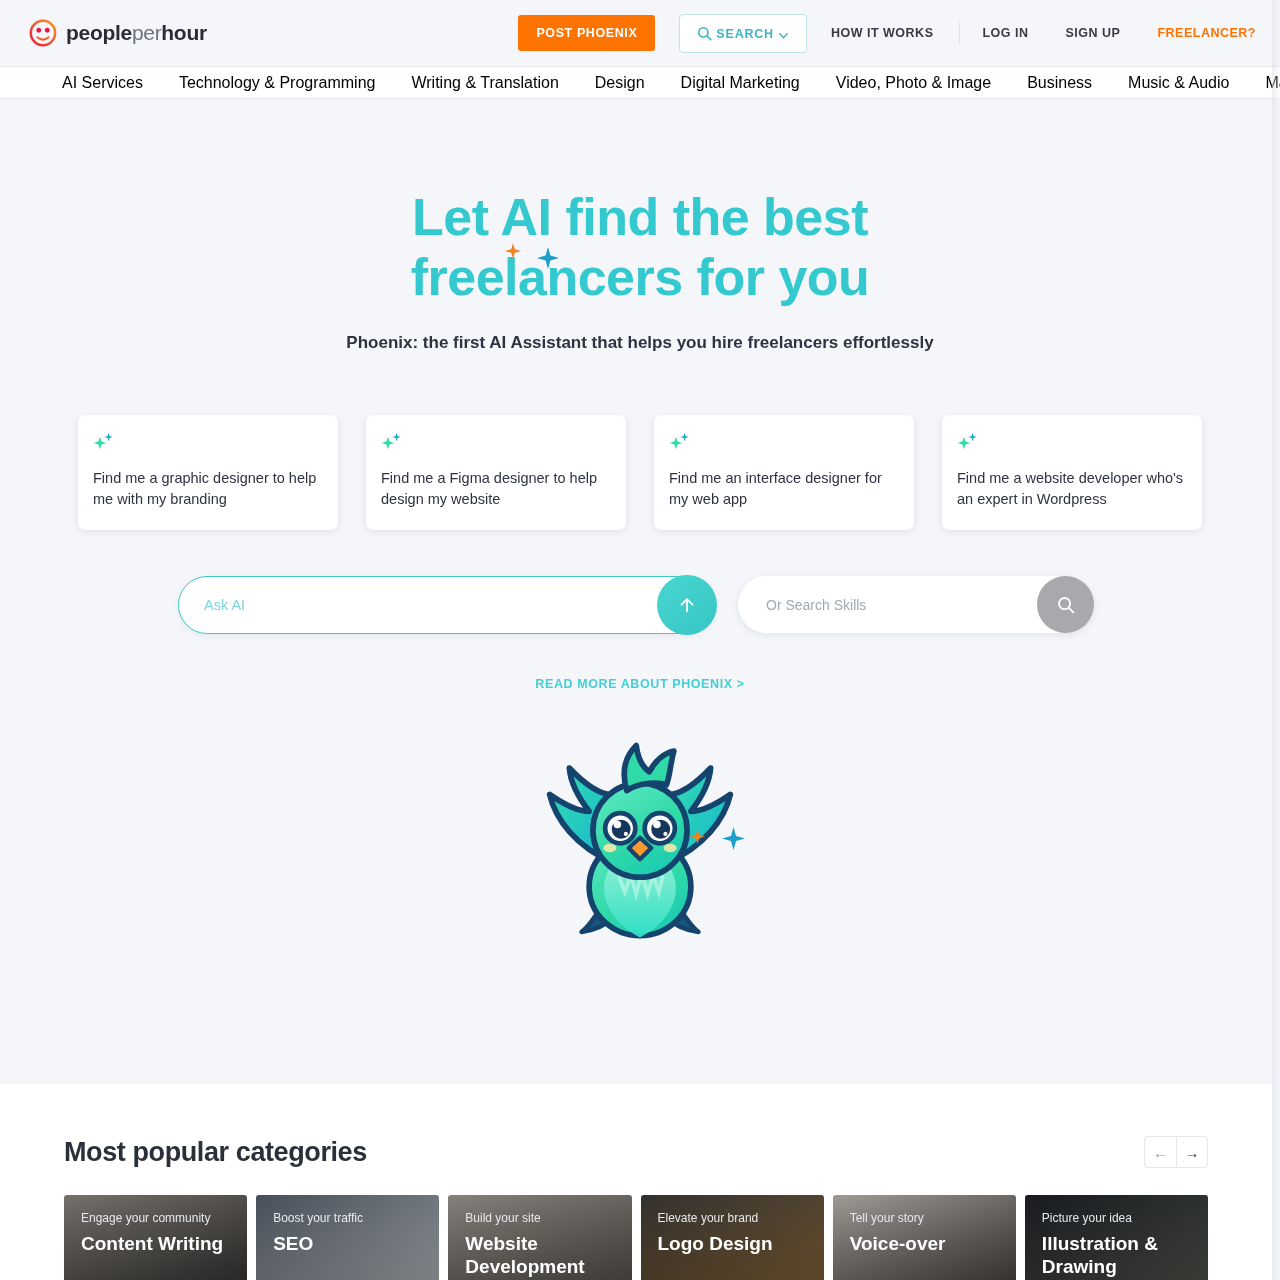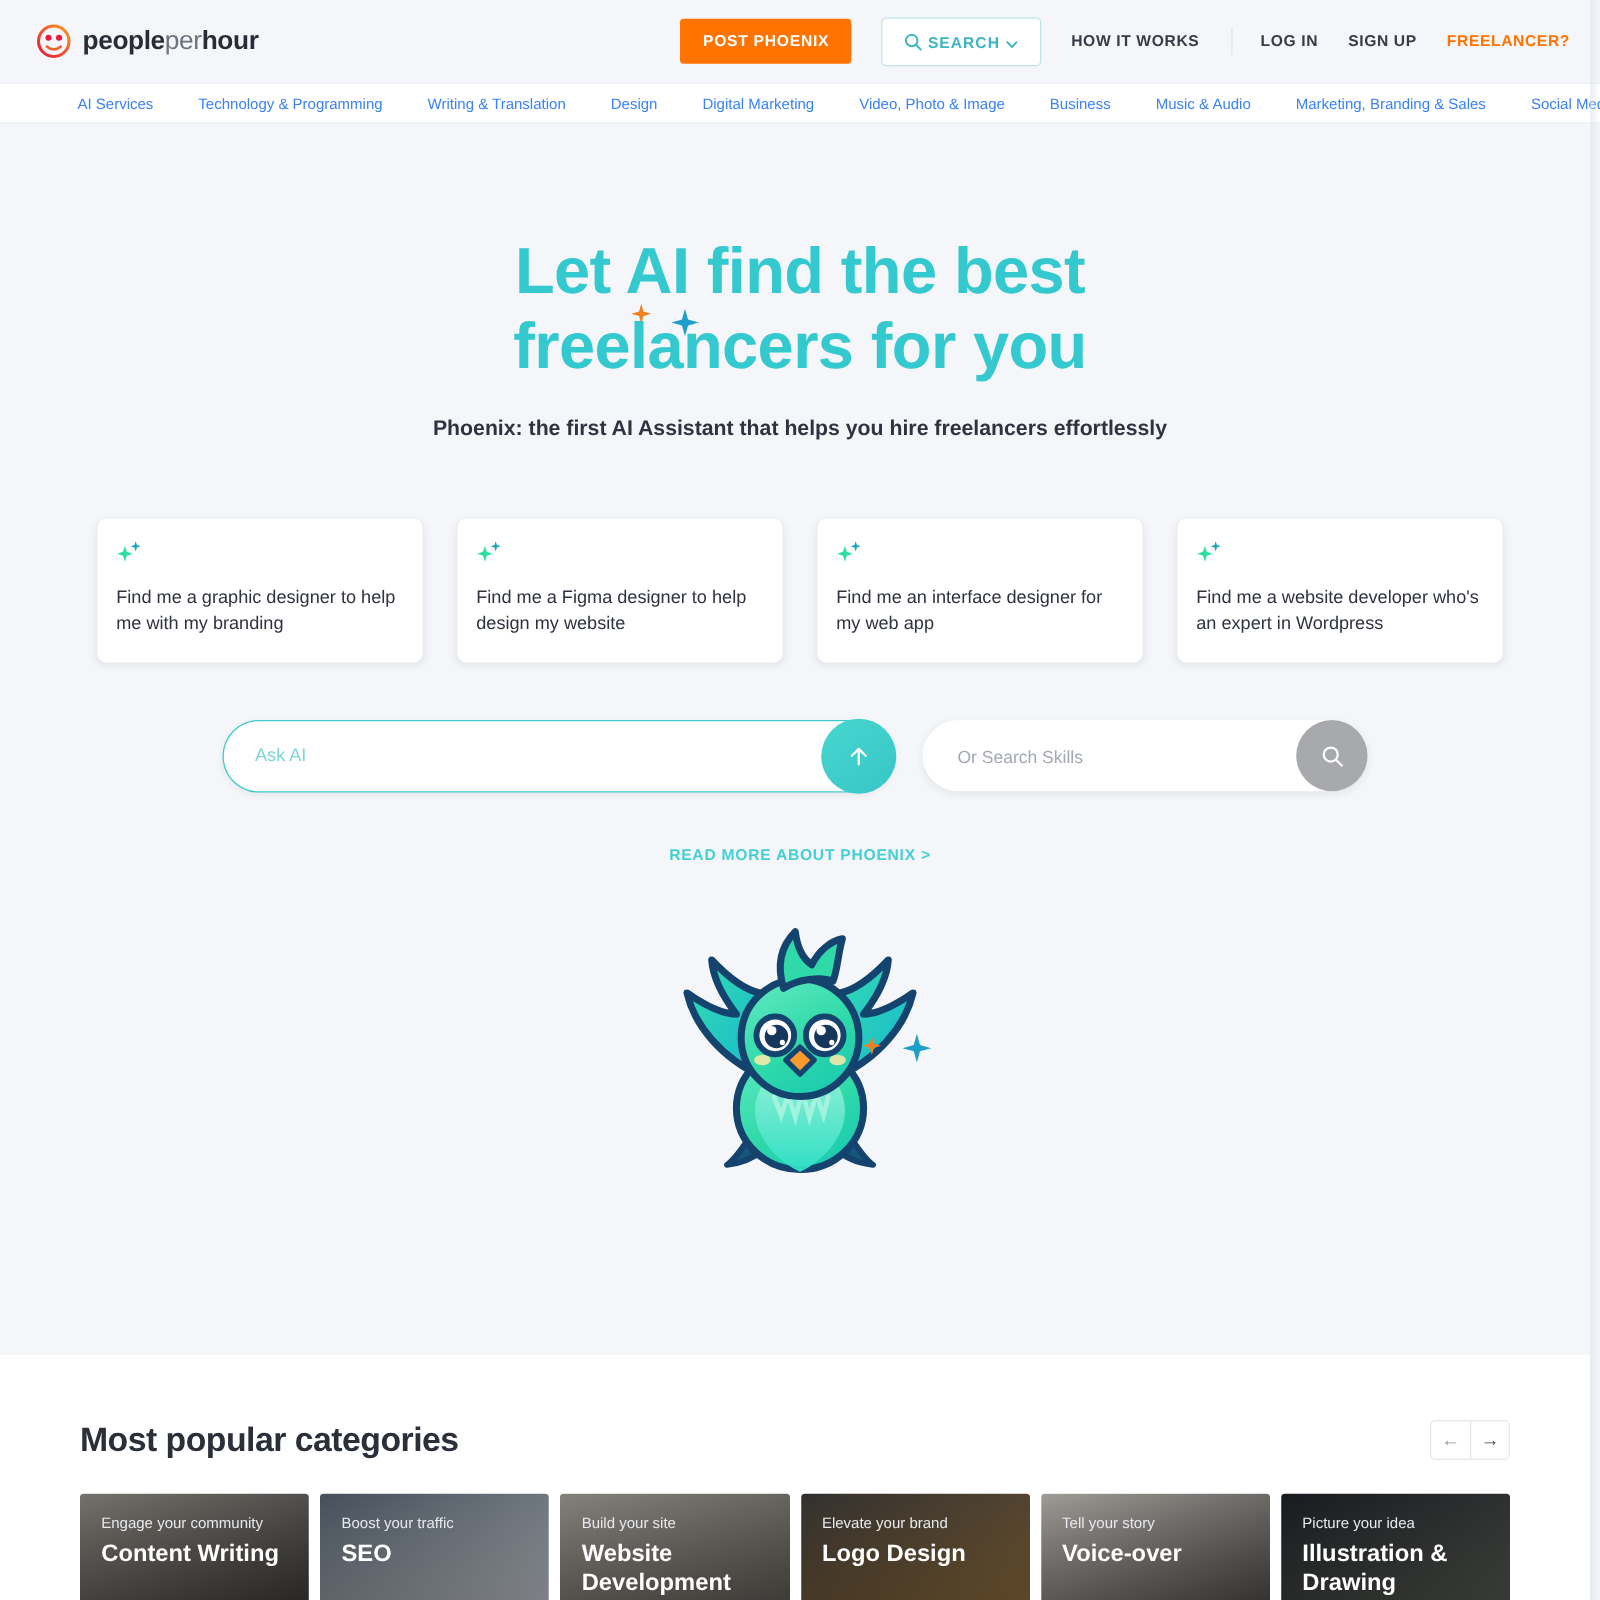--- a/index.html
+++ b/index.html
@@ -40,35 +40,35 @@
     padding: 11px 17px; cursor: pointer; margin-right: 24px;
   }
   .btn-search .lbl { font-size: 12.5px; font-weight: 700; letter-spacing: 0.8px; color: #3db5c4; }
   .mag { width: 15px; height: 15px; display: block; }
   .chev { width: 11px; height: 11px; display: block; }
   .how-it-works {
     font-size: 12.5px; font-weight: 700; letter-spacing: 0.5px; color: #3a3a47;
     cursor: pointer; padding-right: 26px; margin-right: 22px;
     border-right: 1px solid #dfe2e8; line-height: 22px;
   }
-  .auth-links { display: flex; align-items: center; gap: 24px; }
+  .auth-links { display: flex; align-items: center; gap: 37px; }
   .auth-links a {
     font-size: 12.5px; font-weight: 700; letter-spacing: 0.5px;
     color: #3a3a47; text-decoration: none; cursor: pointer;
   }
   .auth-links a.freelancer { color: #ff7300; }
 
   
   .catnav {
     height: 33px; background: #ffffff;
     border-top: 1px solid #e7eaee; border-bottom: 1px solid #e7eaee;
     display: flex; align-items: center; padding-left: 62px; gap: 0;
   }
   .catnav a {
-    font-size: 12px; color: #3b82f6; text-decoration: none;
+    font-size: 16px; color: #000000; text-decoration: none;
     margin-right: 36px; cursor: pointer; white-space: nowrap;
   }
   .catnav a:last-child { margin-right: 0; }
 
   
   .hero {
     position: relative; background: #f4f6f9;
     height: 1018px; overflow: hidden;
   }
   .h1 {

